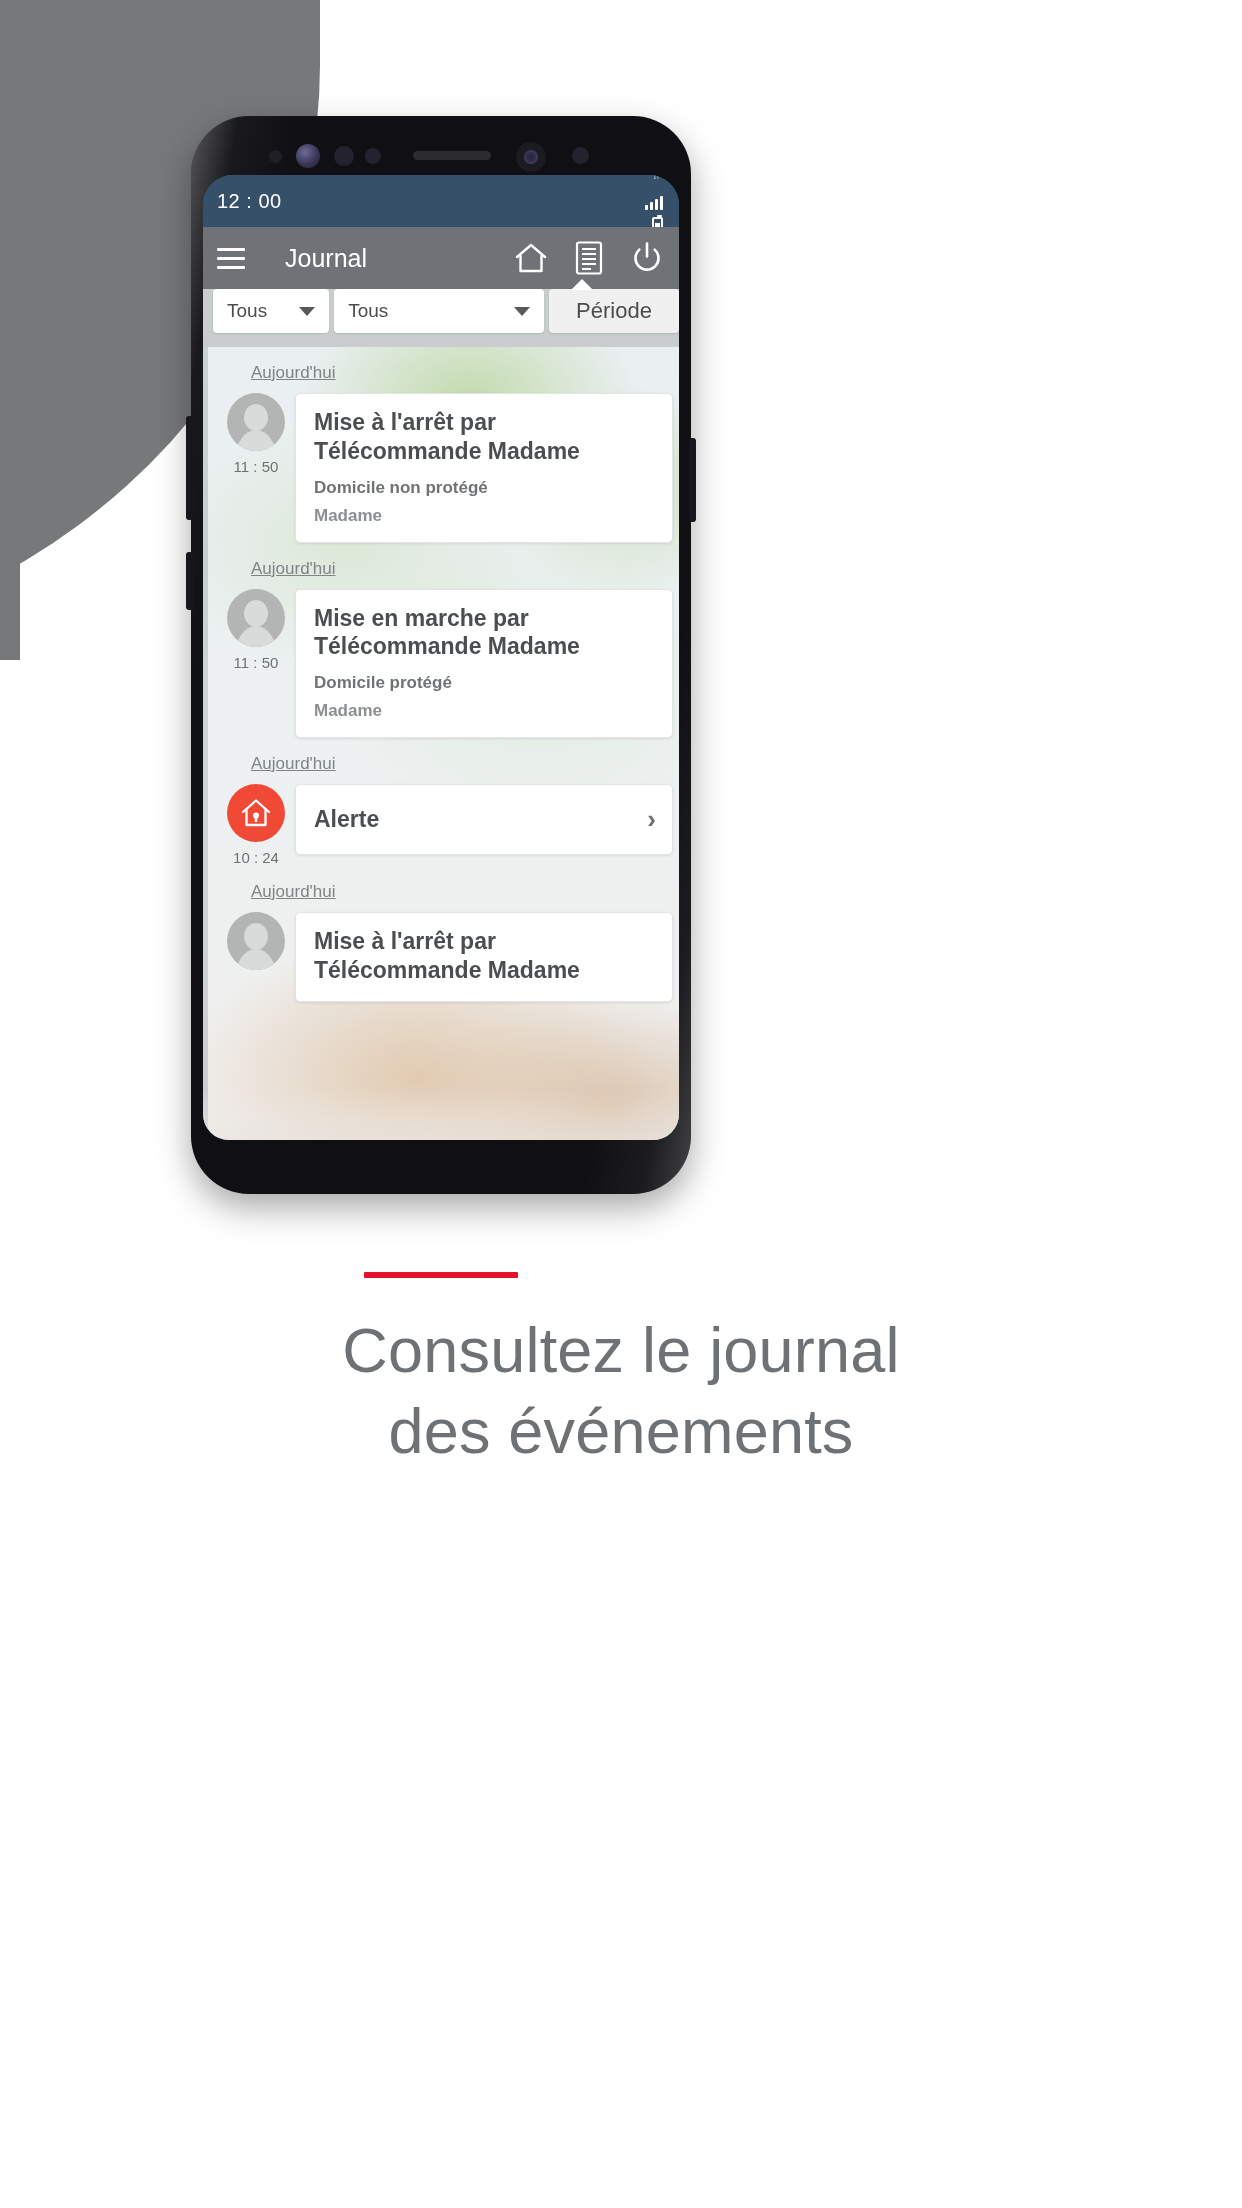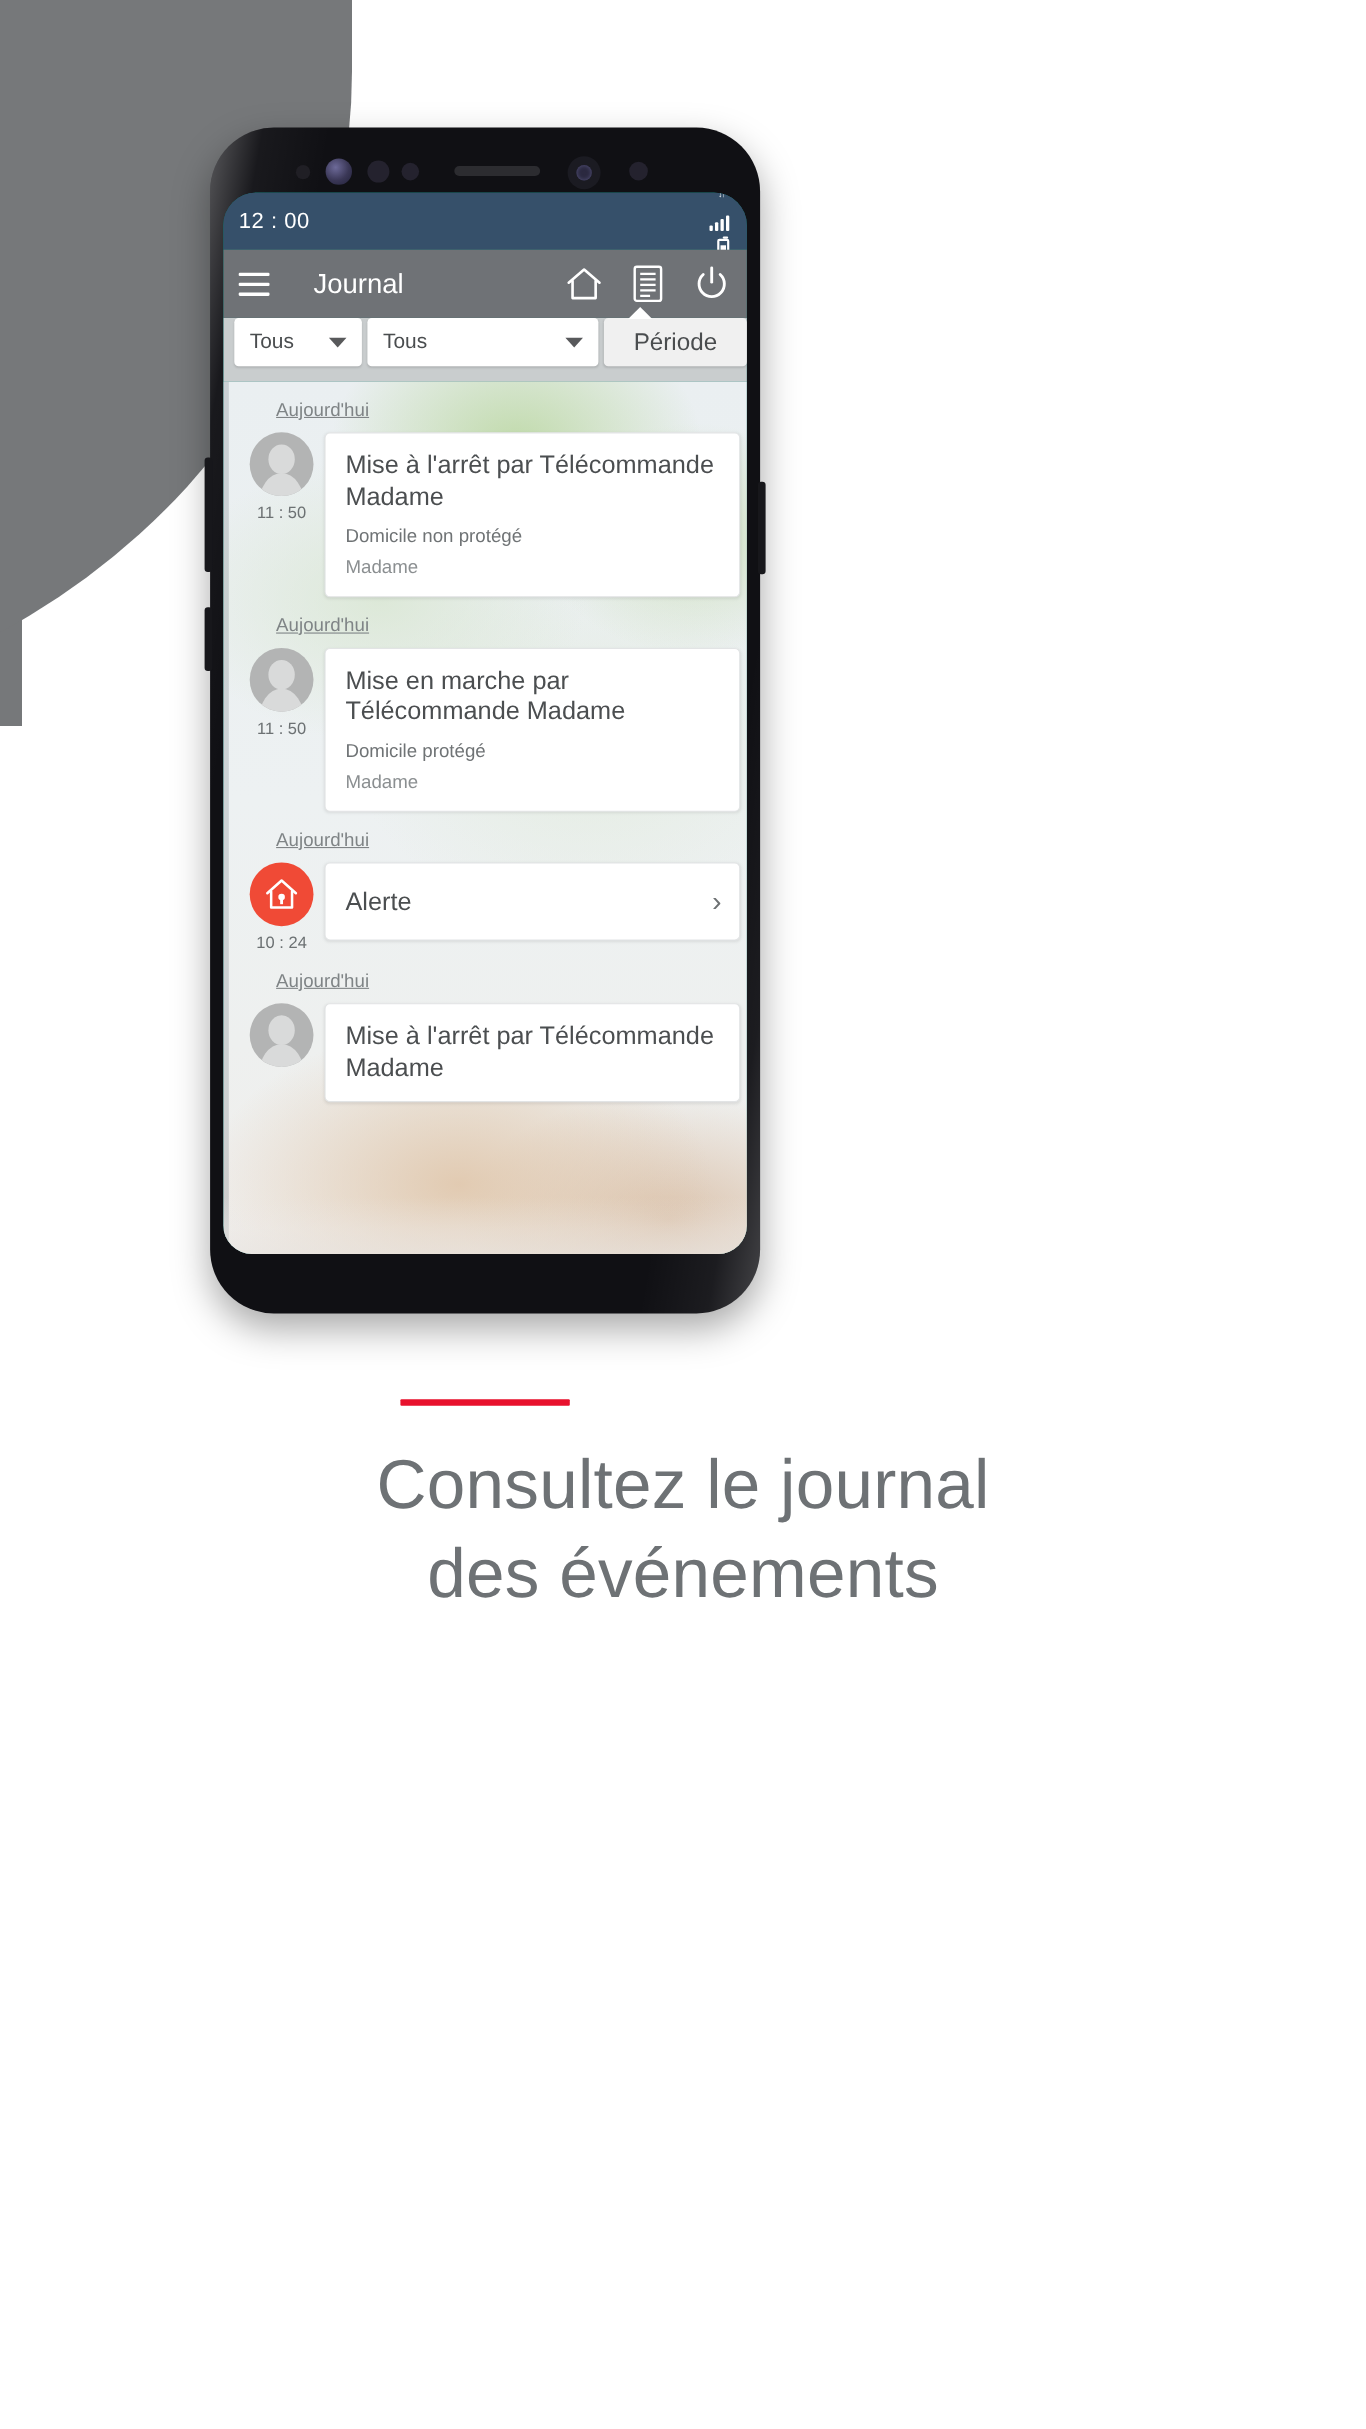--- a/index.html
+++ b/index.html
@@ -153,20 +153,21 @@
   }
   .avatar .head { position:absolute; top:11px; width:24px; height:27px; border-radius:50%; background:#d9dada; }
   .avatar .body { position:absolute; bottom:-9px; width:42px; height:30px; border-radius:50% 50% 0 0 / 100% 100% 0 0; background:#d9dada; }
   .avatar.alert { background: #f04a36; }
   .rowtime { font-size: 15px; color: #6c7173; margin-top: 7px; }
   .card {
     flex: 1; background: #fff; border-radius: 5px;
     border: 1px solid #e2e4e5;
     box-shadow: 0 1px 3px rgba(0,0,0,.09);
     padding: 14px 16px 16px 18px;
+    font-weight: bold;
   }
   .card-title { font-size: 23px; color: #4b4e50; line-height: 1.25; }
   .card-sub { font-size: 17px; color: #6f7375; margin-top: 12px; }
   .card-sub2 { font-size: 17px; color: #8b8f91; margin-top: 8px; }
   .card.single { display: flex; align-items: center; justify-content: space-between; padding: 20px 16px 20px 18px; }
   .chev { color: #6d7173; font-size: 26px; line-height: 1; }
 
   .fade-bottom {
     position: absolute; left: 0; right: 0; bottom: 0; height: 52px;
     background: linear-gradient(180deg, rgba(240,238,236,0) 0%, rgba(236,233,230,.35) 55%, rgba(232,228,224,.6) 100%);

